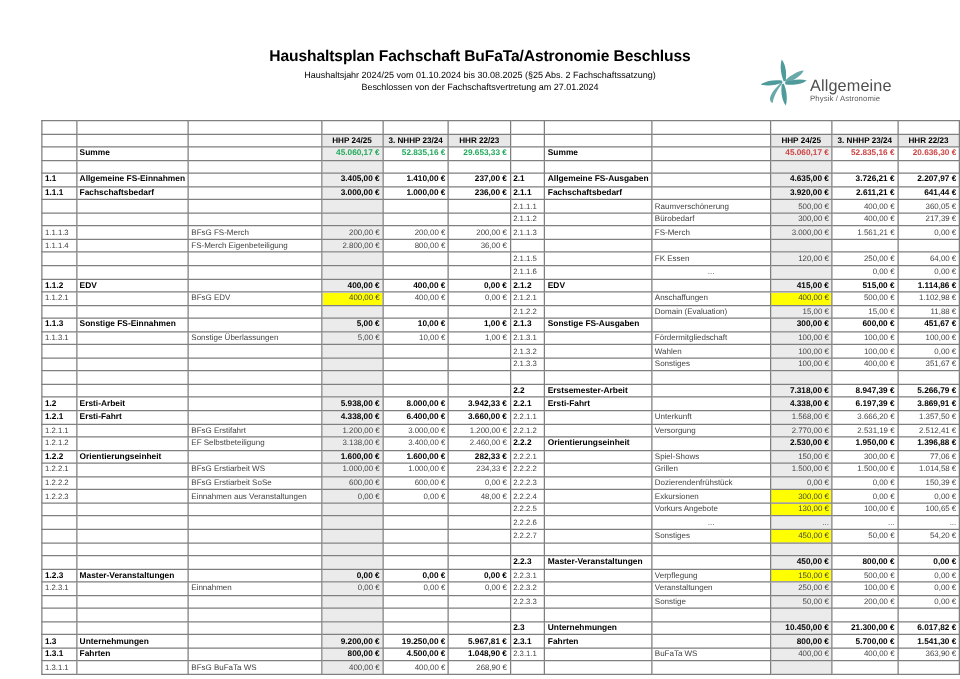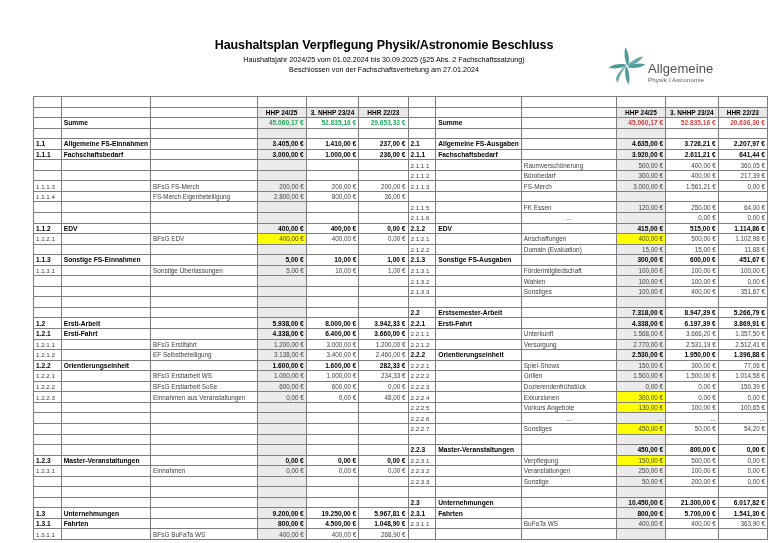--- a/index.html
+++ b/index.html
@@ -130,22 +130,22 @@
   .nb-l { border-left: none; }
   .nb-r { border-right: none; }
   .indent { padding-left: 8px; }
 </style>
 </head>
 <body>
 
 <div id="page">
 
   <div class="doc-header">
-    <div class="doc-title">Haushaltsplan Verpflegung Physik/Astronomie Beschluss</div>
-    <div class="doc-sub">Haushaltsjahr 2024/25 vom 01.02.2024 bis 30.09.2025 (§25 Abs. 2 Fachschaftssatzung)</div>
+    <div class="doc-title">Haushaltsplan Fachschaft BuFaTa/Astronomie Beschluss</div>
+    <div class="doc-sub">Haushaltsjahr 2024/25 vom 01.10.2024 bis 30.08.2025 (§25 Abs. 2 Fachschaftssatzung)</div>
     <div class="doc-sub2">Beschlossen von der Fachschaftsvertretung am 27.01.2024</div>
   </div>
 
   <div class="logo">
     <svg class="logo-mark" viewBox="0 0 100 100">
       <g fill="#4f9a9a">
         <path d="M50 48 C44 34 42 16 46 4 C54 14 56 32 54 46 Z"></path>
         <path d="M52 50 C66 44 84 42 96 46 C86 54 68 56 54 54 Z"></path>
         <path d="M50 52 C56 66 58 84 54 96 C46 86 44 68 46 54 Z"></path>
         <path d="M48 50 C34 56 16 58 4 54 C14 46 32 44 46 46 Z"></path>

